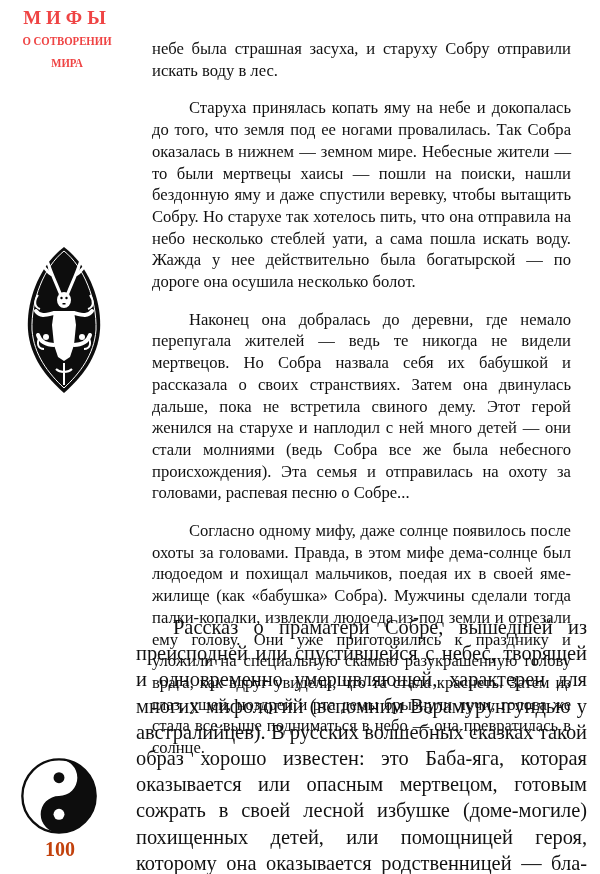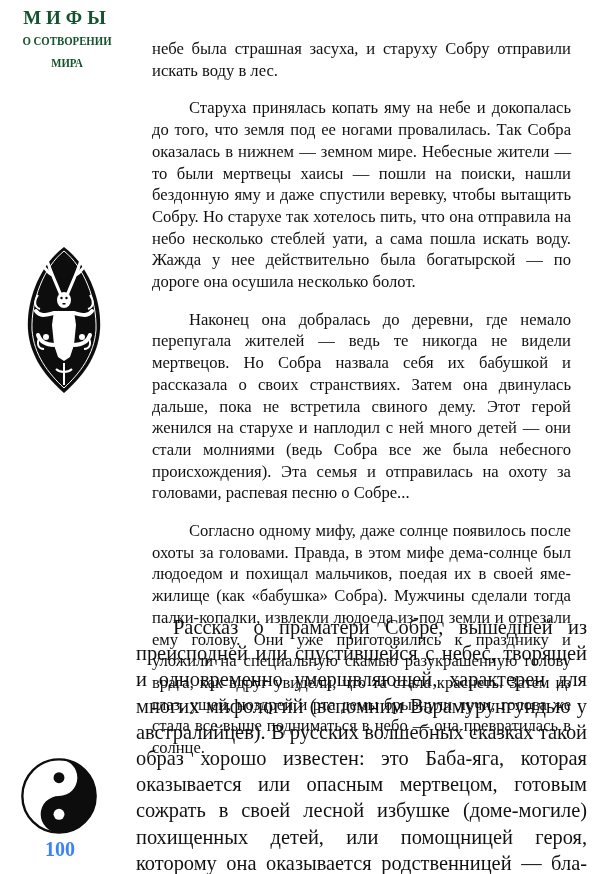--- a/index.html
+++ b/index.html
@@ -3,31 +3,31 @@
 <meta charset="utf-8">
 <style>
   html, body { margin: 0; padding: 0; background: #ffffff; }
   body {
     width: 600px; height: 874px; position: relative; overflow: hidden;
     font-family: "Liberation Serif", "DejaVu Serif", serif;
     color: #111111;
   }
   .margin-title {
     position: absolute; left: 8px; top: 6px; width: 118px;
-    text-align: center; font-weight: bold; color: #14532d;
+    text-align: center; font-weight: bold; color: #ef4444;
   }
   .mt-1 { font-size: 19px; letter-spacing: 5px; line-height: 24px; }
   .mt-2 { font-size: 12px; line-height: 22px; letter-spacing: 0; transform: scaleX(0.9); }
   .mt-3 { font-size: 12px; line-height: 22px; transform: scaleX(0.9); }
 
   .ornament { position: absolute; left: 26px; top: 245px; width: 76px; height: 150px; }
   .yinyang { position: absolute; left: 20px; top: 757px; width: 78px; height: 78px; }
   .page-number {
     position: absolute; left: 20px; top: 838px; width: 80px; text-align: center;
-    font-weight: bold; font-size: 20px; color: #3b82f6;
+    font-weight: bold; font-size: 20px; color: #c2410c;
   }
 
   .main {
     position: absolute; left: 136px; top: 22px; width: 451px;
   }
   .main p {
     margin: 16px; text-align: justify; font-size: 16.6px; line-height: 21.7px;
     hyphens: manual;
   }
   .main p.indent { text-indent: 37px; }

